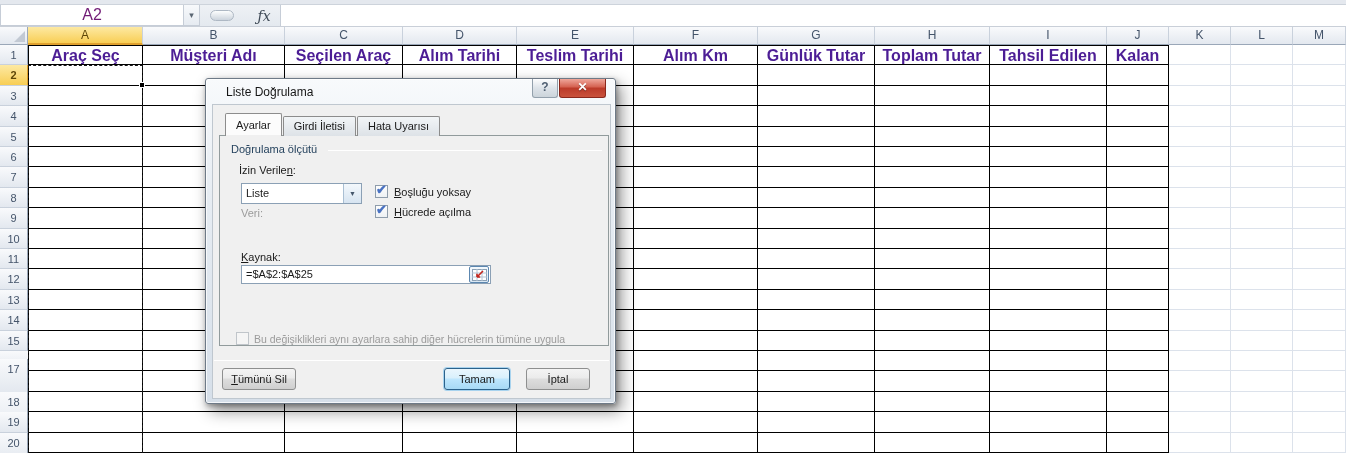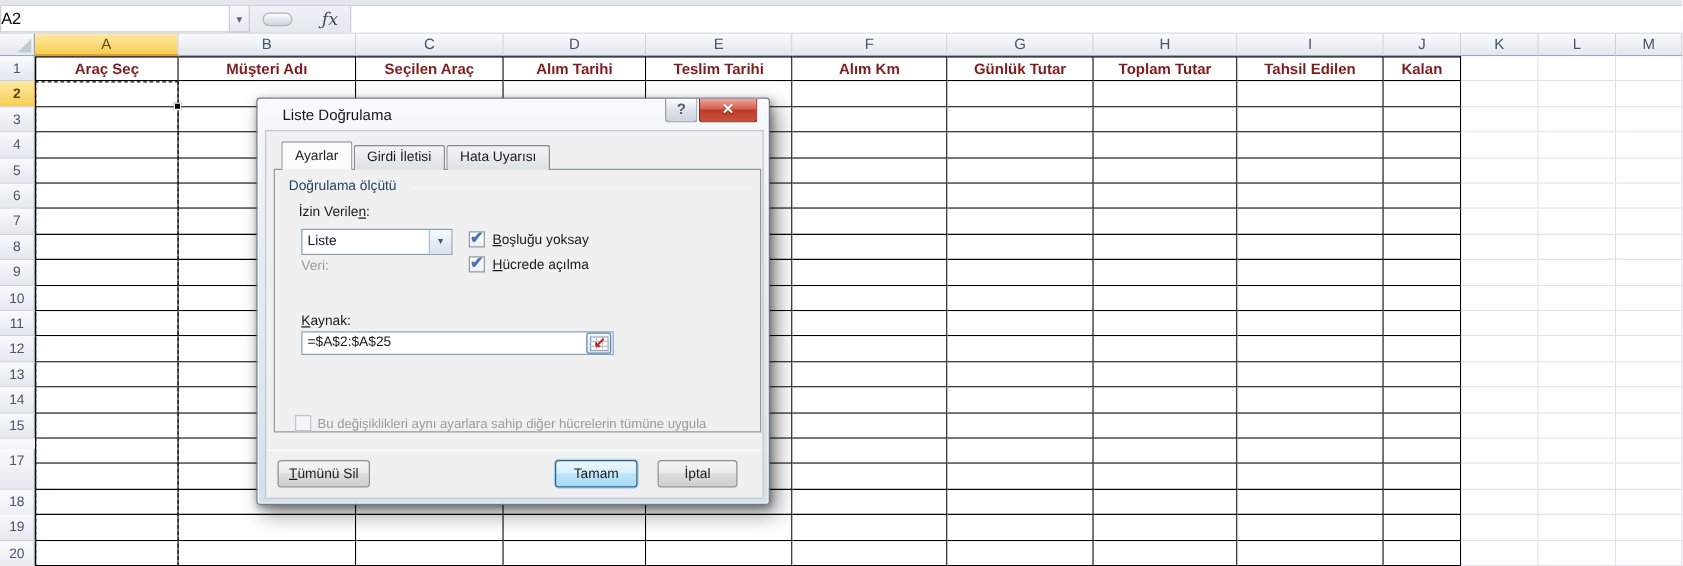--- a/index.html
+++ b/index.html
@@ -7,21 +7,21 @@
   body { font-family:"Liberation Sans", sans-serif; background:#fff; position:relative; }
   #app { position:absolute; left:0; top:0; width:1346px; height:453px; }
 
   
   #ribbon-edge { position:absolute; left:0; top:0; width:1346px; height:5px;
     background:#e4e8ee; border-bottom:1px solid #cdd3db; }
   #formula-row { position:absolute; left:0; top:5px; width:1346px; height:22px;
     background:linear-gradient(#eef1f5,#e4e9ef); border-bottom:1px solid #c9cfd8;
     display:flex; align-items:stretch; }
   #name-box { width:184px; background:#fff; border:1px solid #c6cdd7; border-top:none;
-    font-size:13px; color:#000000; line-height:20px; }
+    text-align:center; font-size:16px; color:#701a75; line-height:20px; }
   #name-dd { width:16px; display:flex; align-items:center; justify-content:center;
     font-size:9px; color:#5a6673; background:linear-gradient(#f7f9fb,#e6ebf1); border:1px solid #c6cdd7; border-left:none; border-top:none;}
   #fb-splitter { width:48px; position:relative; }
   #fb-pill { position:absolute; left:10px; top:5px; width:24px; height:11px; border-radius:6px;
     background:linear-gradient(#fdfefe,#ccd4dd); border:1px solid #aeb8c4; }
   #fx-btn { width:32px; display:flex; align-items:center; justify-content:center;
     font-family:"DejaVu Serif", serif; font-style:italic; font-size:14px; color:#3f4a57; }
   #formula-input { flex:1; background:#fff; border-left:1px solid #c6cdd7;
     font-size:12px; color:#222; padding:2px 4px; }
 
@@ -43,21 +43,21 @@
     border-bottom:1px solid #9aa7b8; }
   #corner-tri { position:absolute; right:2px; bottom:2px; width:0; height:0;
     border-left:11px solid transparent; border-bottom:11px solid #c2c9d3; }
 
   
   .cell { position:absolute; background:#fff; }
   .cell.b { border-right:1px solid #000; border-bottom:1px solid #000; }
   .cell.b.c0 { border-left:1px solid #000; }
   .cell.b.r0 { border-top:1px solid #000; }
   .cell.p { border-right:1px solid #dce2eb; border-bottom:1px solid #dce2eb; }
-  .cell.thead { font-weight:bold; font-size:12px; color:#7f1d1d;
+  .cell.thead { font-weight:bold; font-size:16px; color:#4c1d95;
     text-align:center; line-height:19px; }
 
   
   #ants { position:absolute; left:28px; top:65px; width:115px; height:388px;
     border:1px dashed #151515; border-bottom:none; pointer-events:none; }
   #fill-handle { position:absolute; left:139px; top:82px; width:6px; height:6px;
     background:#000; border:1px solid #fff; }
 
   
   #dialog { position:absolute; left:205px; top:78px; width:411px; height:326px;

